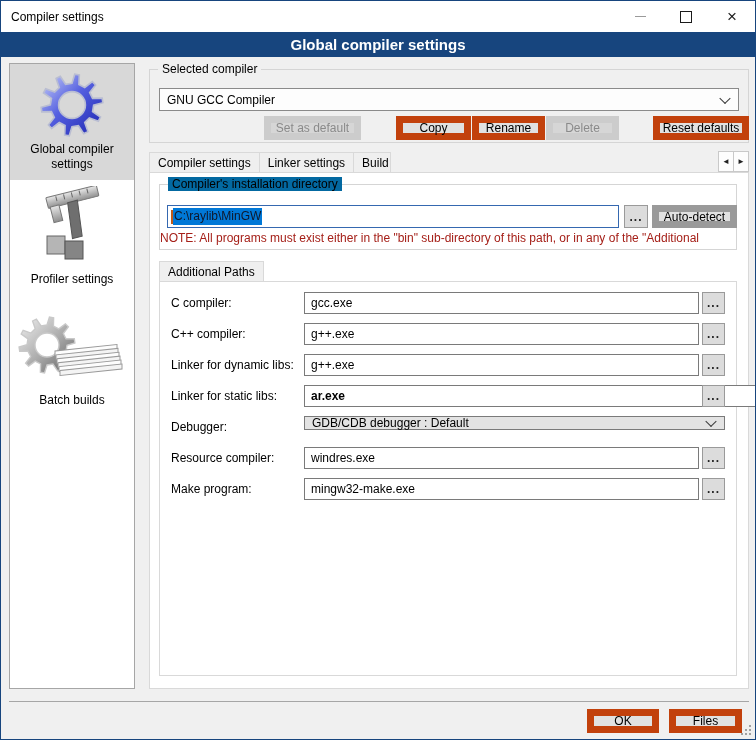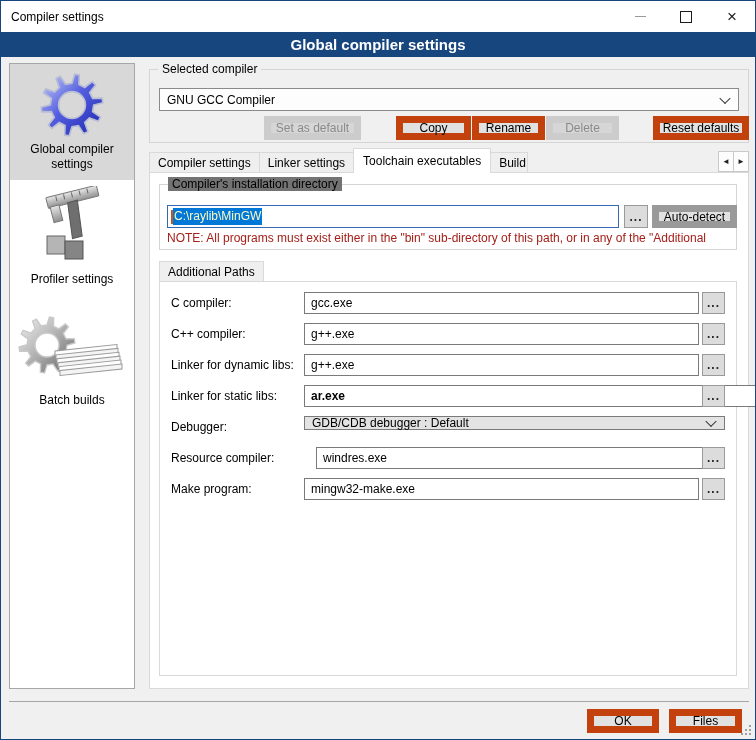--- a/index.html
+++ b/index.html
@@ -21,21 +21,21 @@
        display:flex;align-items:center;justify-content:center;font-size:15px;font-weight:bold}
   
   .sidebar{position:absolute;left:8px;top:62px;width:126px;height:626px;background:#fff;border:1px solid #a6a6a6;box-sizing:border-box}
   .side-item{width:100%;text-align:center;box-sizing:border-box;padding:6px 4px 8px 4px;line-height:15px}
   .side-item.selected{background:#d8d8d8}
   .side-item svg{display:block;margin:2px auto 4px auto}
   
   .groupbox{position:absolute;border:1px solid #d5d5d5;box-sizing:border-box}
   .legend{position:absolute;top:-8px;left:8px;padding:0 4px;line-height:14px}
   .legend.on-gray{background:#f0f0f0}
-  .legend.on-white{background:#737373}
+  .legend.on-white{background:#0369a1}
   
   .combo{position:absolute;background:#fdfdfd;border:1px solid #8a8a8a;box-sizing:border-box;
          display:flex;align-items:center;padding-left:7px;cursor:default}
   .combo.gray{background:#e3e3e3;border-color:#7a7a7a}
   .chev{position:absolute;right:9px;top:50%;width:7px;height:7px;border-right:1px solid #3a3a3a;
         border-bottom:1px solid #3a3a3a;transform:translateY(-70%) rotate(45deg)}
   .btn{position:absolute;height:24px;background:#e1e1e1;border:7px solid #c2410c;box-sizing:border-box;
        display:flex;align-items:center;justify-content:center;font-size:12px;cursor:default}
   .btn.disabled{background:#d6d6d6;border-color:#cccccc;color:#8a8a8a}
   .browse{background:#dcdcdc;border:1px solid #9a9a9a;box-sizing:border-box;display:flex;align-items:center;
@@ -50,21 +50,21 @@
   .tab:first-child{margin-left:0}
   .tab.active{height:25px;background:#fff;border-bottom:none;z-index:3;padding:0 9px}
   .tab.clip{width:38px;overflow:hidden;padding-right:0}
   .tab-arrows{position:absolute;right:0;bottom:1px;display:flex;z-index:4}
   .tarw{width:16px;height:21px;background:#fdfdfd;border:1px solid #c9c9c9;box-sizing:border-box;margin-left:-1px;
         display:flex;align-items:center;justify-content:center;font-size:8px;color:#222;cursor:default}
   .page{position:absolute;background:#fff;border:1px solid #d9d9d9;box-sizing:border-box;z-index:2}
   
   .note{position:absolute;color:#a52019;white-space:nowrap;overflow:hidden}
   .rowlabel{position:absolute;left:170px;line-height:22px}
-  .sel-text{background:#0078d7;color:#fef9c3;padding:1px 1px 2px 1px}
+  .sel-text{background:#0078d7;color:#0f172a;padding:1px 1px 2px 1px}
   .caret{display:inline-block;width:2px;height:14px;background:#c05a1a;vertical-align:middle;margin-right:0}
   .dirfield{position:absolute;background:#fff;border:1px solid #3568b0;box-sizing:border-box;height:23px;
             display:flex;align-items:center;padding-left:3px;overflow:hidden}
   .separator{position:absolute;left:8px;top:700px;width:740px;height:1px;background:#a6a6a6}
   .grip{position:absolute;right:3px;bottom:3px}
 </style>
 </head>
 <body>
 
 <div class="titlebar">
@@ -155,40 +155,39 @@
 </div>
 <div class="btn disabled" style="left:263px;top:115px;width:97px">Set as default</div>
 <div class="btn" style="left:395px;top:115px;width:75px">Copy</div>
 <div class="btn" style="left:471px;top:115px;width:73px">Rename</div>
 <div class="btn disabled" style="left:545px;top:115px;width:73px">Delete</div>
 <div class="btn" style="left:652px;top:115px;width:96px">Reset defaults</div>
 
 <div class="tabstrip" style="left:148px;top:148px;width:600px">
   <div class="tab">Compiler settings</div>
   <div class="tab">Linker settings</div>
-  <div class="tab active">Toolchain executables</div>
   <div class="tab clip">Build options</div>
   <div class="tab-arrows">
     <div class="tarw">◄</div>
     <div class="tarw">►</div>
   </div>
 </div>
 
 <div class="page" style="left:148px;top:171px;width:600px;height:517px"></div>
 
 <div class="groupbox" style="left:158px;top:183px;width:578px;height:66px;z-index:3">
   <span class="legend on-white">Compiler's installation directory</span>
 </div>
 <div class="dirfield" style="left:166px;top:204px;width:452px;z-index:4">
   <span class="caret"></span>
     <span class="sel-text">C:\raylib\MinGW</span>
 </div>
 <div class="browse" style="position:absolute;left:623px;top:204px;width:24px;height:23px;z-index:4">...</div>
 <div class="btn" style="left:651px;top:204px;width:85px;height:23px;border-color:#9a9a9a;z-index:4">Auto-detect</div>
-<div class="note" style="left:166px;top:230px;width:568px;z-index:4">NOTE: All programs must exist either in the "bin" sub-directory of this path, or in any of the "Additional</div>
+<div class="note" style="left:159px;top:230px;width:568px;z-index:4">NOTE: All programs must exist either in the "bin" sub-directory of this path, or in any of the "Additional</div>
 
 <div class="tabstrip" style="left:158px;top:257px;width:578px;z-index:4">
   <div class="tab">Additional Paths</div>
 </div>
 <div class="page" style="left:158px;top:280px;width:578px;height:395px;z-index:3"></div>
 
 <span class="rowlabel" style="top:291px;z-index:5">C compiler:</span>
 <input class="field" style="left: 303px; top: 291px; width: 395px; z-index: 5;" value="gcc.exe">
 <div class="browse" style="position:absolute;left:701px;top:291px;width:23px;height:22px;z-index:5">...</div>
 
@@ -204,21 +203,21 @@
 <input class="field" style="left: 303px; top: 384px; width: 456px; z-index: 5; font-weight: bold;" value="ar.exe">
 <div class="browse" style="position:absolute;left:701px;top:384px;width:23px;height:22px;z-index:5">...</div>
 
 <span class="rowlabel" style="top:415px;z-index:5">Debugger:</span>
 <div class="combo gray" style="left:303px;top:415px;width:421px;height:14px;z-index:5">
   <span>GDB/CDB debugger : Default</span>
   <span class="chev"></span>
 </div>
 
 <span class="rowlabel" style="top:446px;z-index:5">Resource compiler:</span>
-<input class="field" style="left: 303px; top: 446px; width: 395px; z-index: 5; margin-left: 12px;" value="windres.exe">
+<input class="field" style="left: 303px; top: 446px; width: 395px; z-index: 5;" value="windres.exe">
 <div class="browse" style="position:absolute;left:701px;top:446px;width:23px;height:22px;z-index:5">...</div>
 
 <span class="rowlabel" style="top:477px;z-index:5">Make program:</span>
 <input class="field" style="left: 303px; top: 477px; width: 395px; z-index: 5;" value="mingw32-make.exe">
 <div class="browse" style="position:absolute;left:701px;top:477px;width:23px;height:22px;z-index:5">...</div>
 
 <div class="separator"></div>
 <div class="btn" style="left:586px;top:708px;width:72px">OK</div>
 <div class="btn" style="left:668px;top:708px;width:73px">Files</div>
 <svg class="grip" width="11" height="11">

